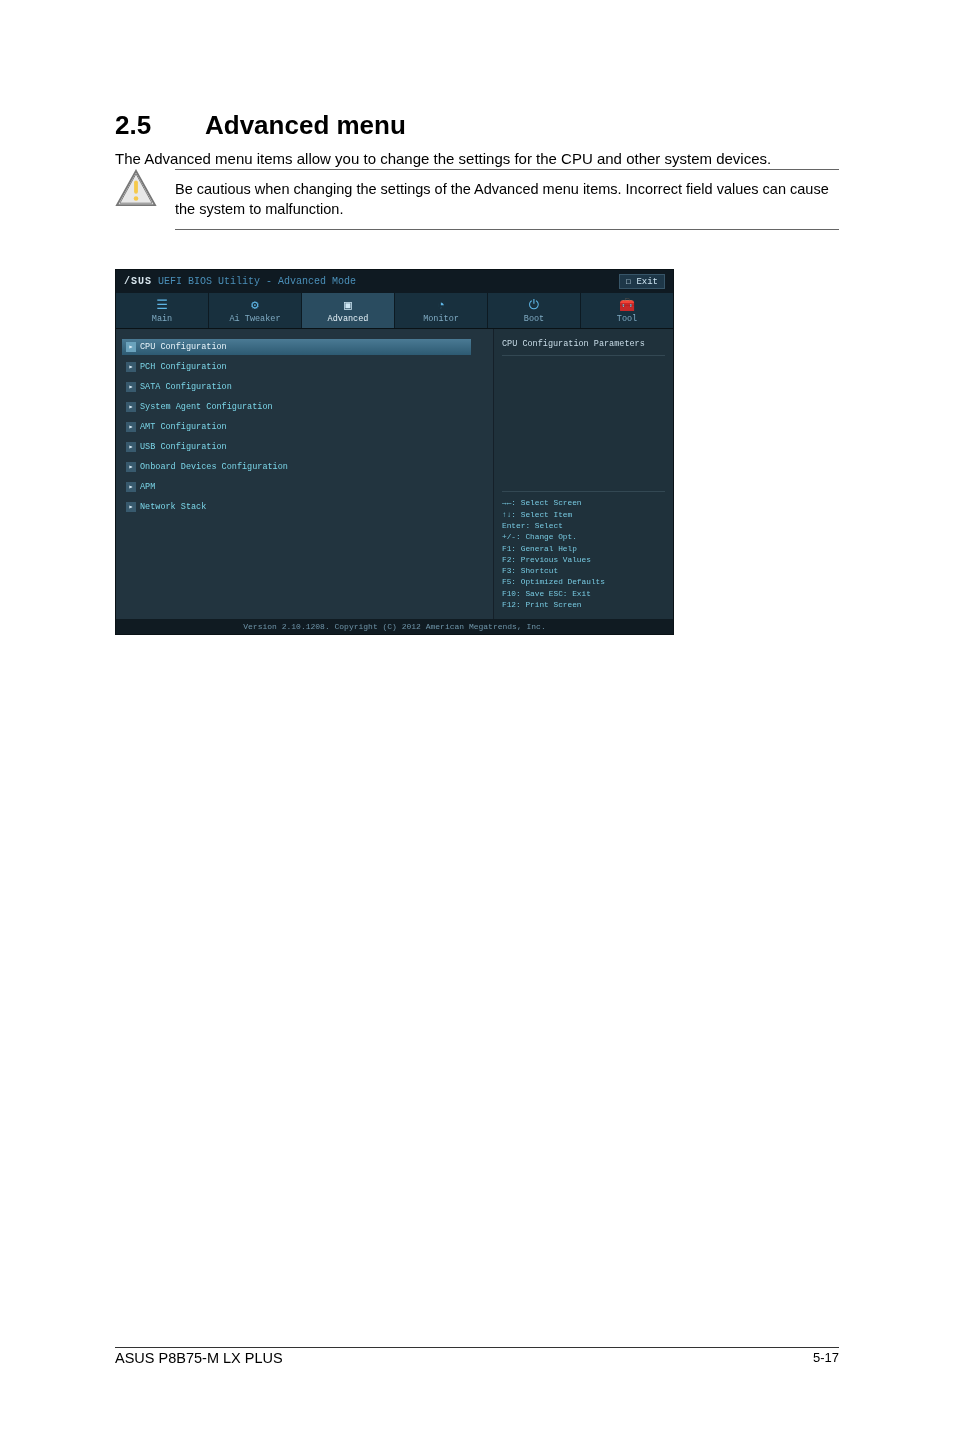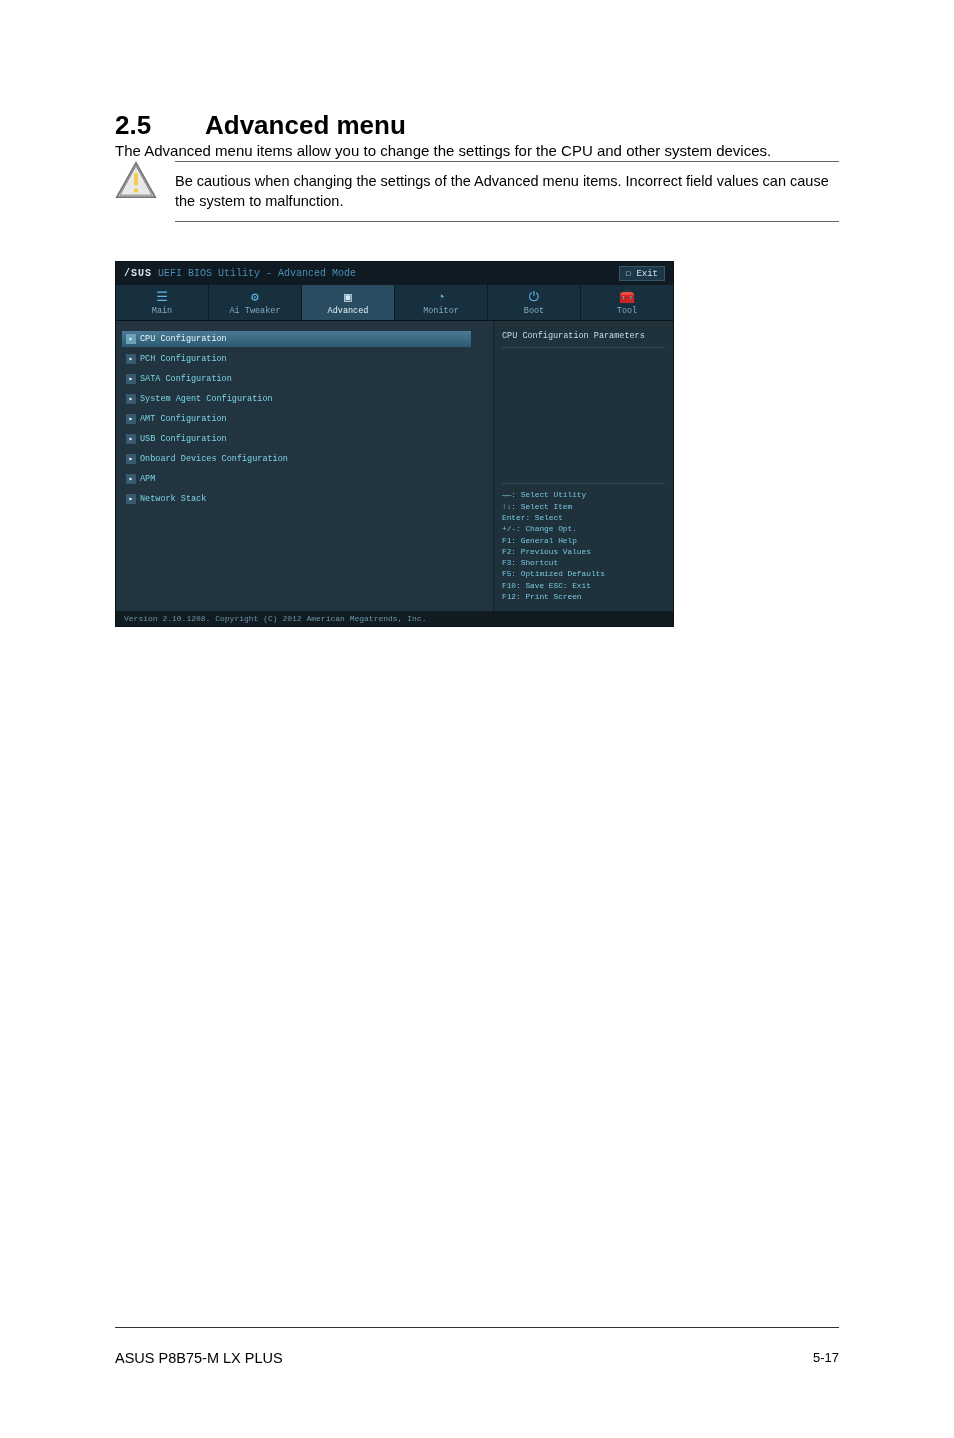--- a/index.html
+++ b/index.html
@@ -7,20 +7,21 @@
     font-family: Arial, Helvetica, sans-serif;
     background: #fff;
     width: 954px;
     height: 1438px;
     position: relative;
     padding: 110px 115px 0 115px;
   }
   .section-heading {
     font-size: 26px;
     font-weight: bold;
+    margin-bottom: 8px;
   }
   .section-heading .num { display: inline-block; width: 90px; }
   .intro-text {
     font-size: 15px;
     line-height: 1.35;
   }
   .caution-row {
     display: flex;
     align-items: flex-start;
     gap: 18px;
@@ -140,33 +141,33 @@
   .bios-keys {
     border-top: 1px solid #334853;
     padding-top: 6px;
     font-size: 7.8px;
     line-height: 1.45;
     color: #77c9e0;
   }
   .bios-footer {
     background: #101b22;
     color: #6e94a8;
-    text-align: left;
+    text-align: center;
     font-size: 8px;
-    padding: 3px 8px;
+    padding: 3px 0;
   }
 
   
   .page-footer {
     position: absolute;
     left: 115px;
     right: 115px;
     bottom: 72px;
     border-top: 1px solid #333;
-    padding-top: 22px;
+    padding-top: 2px;
     display: flex;
     justify-content: space-between;
     font-size: 13px;
   }
   .page-footer .model { font-size: 14.5px; }
 </style>
 </head>
 <body>
 
 <h2 class="section-heading">
@@ -261,21 +262,21 @@
       </div>
       <div class="bios-item">
         <span class="chev">▸</span>
         <span>Network Stack</span>
       </div>
     </div>
 
     <div class="bios-right">
       <div class="bios-help-title">CPU Configuration Parameters</div>
       <div class="bios-keys">
-        <div>→←: Select Utility</div>
+        <div>→←: Select Screen</div>
         <div>↑↓: Select Item</div>
         <div>Enter: Select</div>
         <div>+/-: Change Opt.</div>
         <div>F1: General Help</div>
         <div>F2: Previous Values</div>
         <div>F3: Shortcut</div>
         <div>F5: Optimized Defaults</div>
         <div>F10: Save  ESC: Exit</div>
         <div>F12: Print Screen</div>
       </div>

